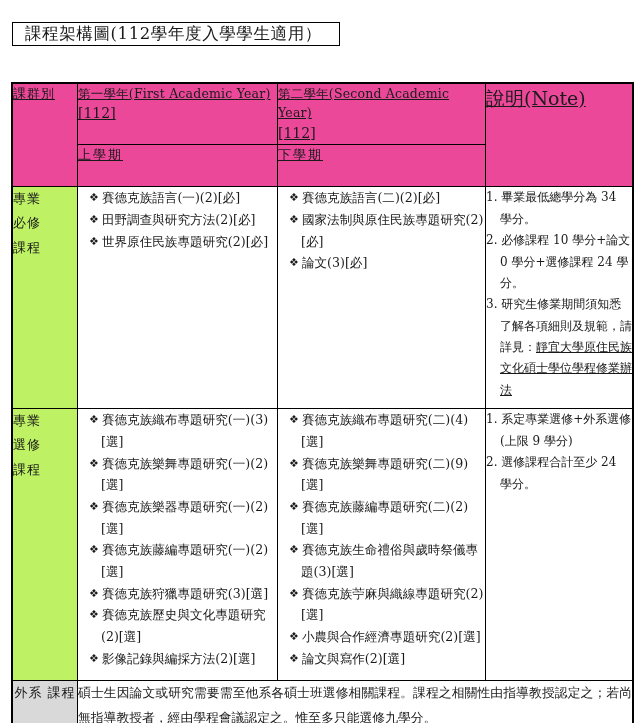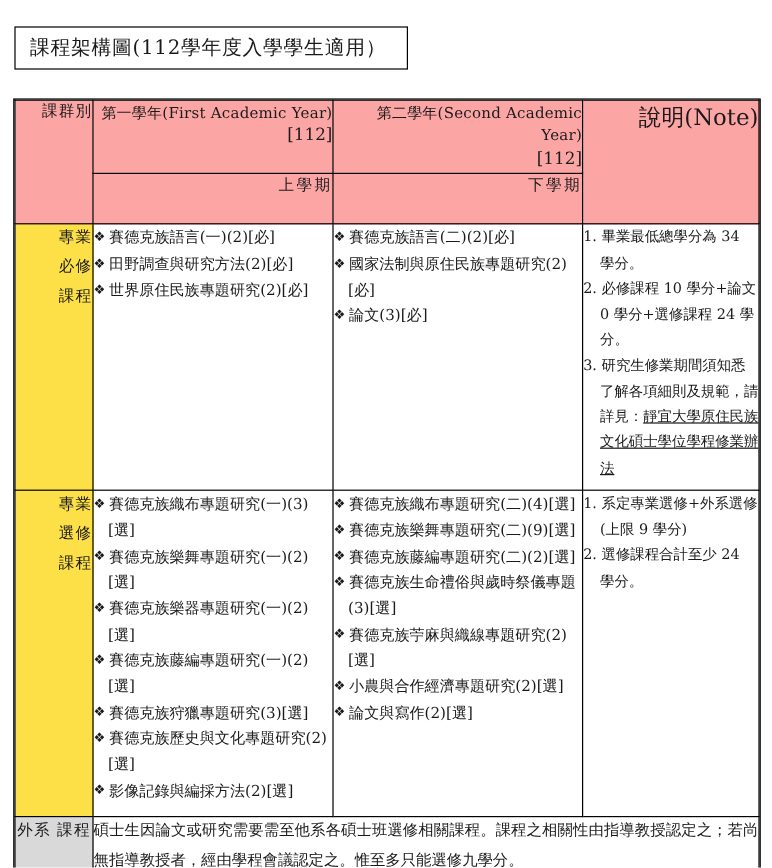--- a/index.html
+++ b/index.html
@@ -16,21 +16,21 @@
     position: relative;
     overflow: hidden;
   }
 
   
   #title-box {
     position: absolute;
     left: 12px;
     top: 22px;
     width: 328px;
-    height: 36px;
+    height: 24px;
     border: 1.5px solid #000;
     box-sizing: border-box;
     display: flex;
     align-items: center;
     padding-left: 12px;
   }
   #title-box .title-text {
     font-size: 16.5px;
     letter-spacing: 0.6px;
     font-weight: 500;
@@ -58,25 +58,26 @@
     outline-offset: -0.5px;
   }
 
   .col-group   { width: 65px; }
   .col-sem1    { width: 200px; }
   .col-sem2    { width: 208px; }
   .col-note    { width: 147px; }
 
   
   .hdr {
-    background: #fca5a5;
-    text-align: right;
+    background: #ec4899;
+    text-align: left;
     vertical-align: middle;
     font-size: 12.5px;
     line-height: 1.55;
+    text-decoration: underline;
   }
   .hdr-year {
     height: 41px;
     padding: 4px 2px 2px 2px;
   }
   .hdr-year .year-line1 { display: block; font-size: 12.5px; letter-spacing: 0.2px; }
   .hdr-year .year-line2 { display: block; font-size: 14px; }
   .hdr-sem {
     height: 41px;
     font-size: 13px;
@@ -87,38 +88,38 @@
     letter-spacing: 1px;
     vertical-align: middle;
   }
   .hdr-note {
     font-size: 19px;
     vertical-align: middle;
   }
 
   
   .grp-cell {
-    background: #fde047;
-    text-align: right;
+    background: #bef264;
+    text-align: left;
     vertical-align: middle;
     font-size: 13px;
     line-height: 1.85;
     letter-spacing: 1px;
   }
   .grp-cell .grp-line { display: block; }
 
   
   .course-cell {
     padding: 5px 6px 6px 7px;
     font-size: 12.6px;
     line-height: 1.72;
   }
   .course-item {
     text-indent: -12px;
-    padding-left: 12px;
+    padding-left: 23px;
     margin: 0;
   }
   .bullet {
     font-size: 11px;
     margin-right: 3px;
     vertical-align: 1px;
   }
 
   
   .note-cell {

